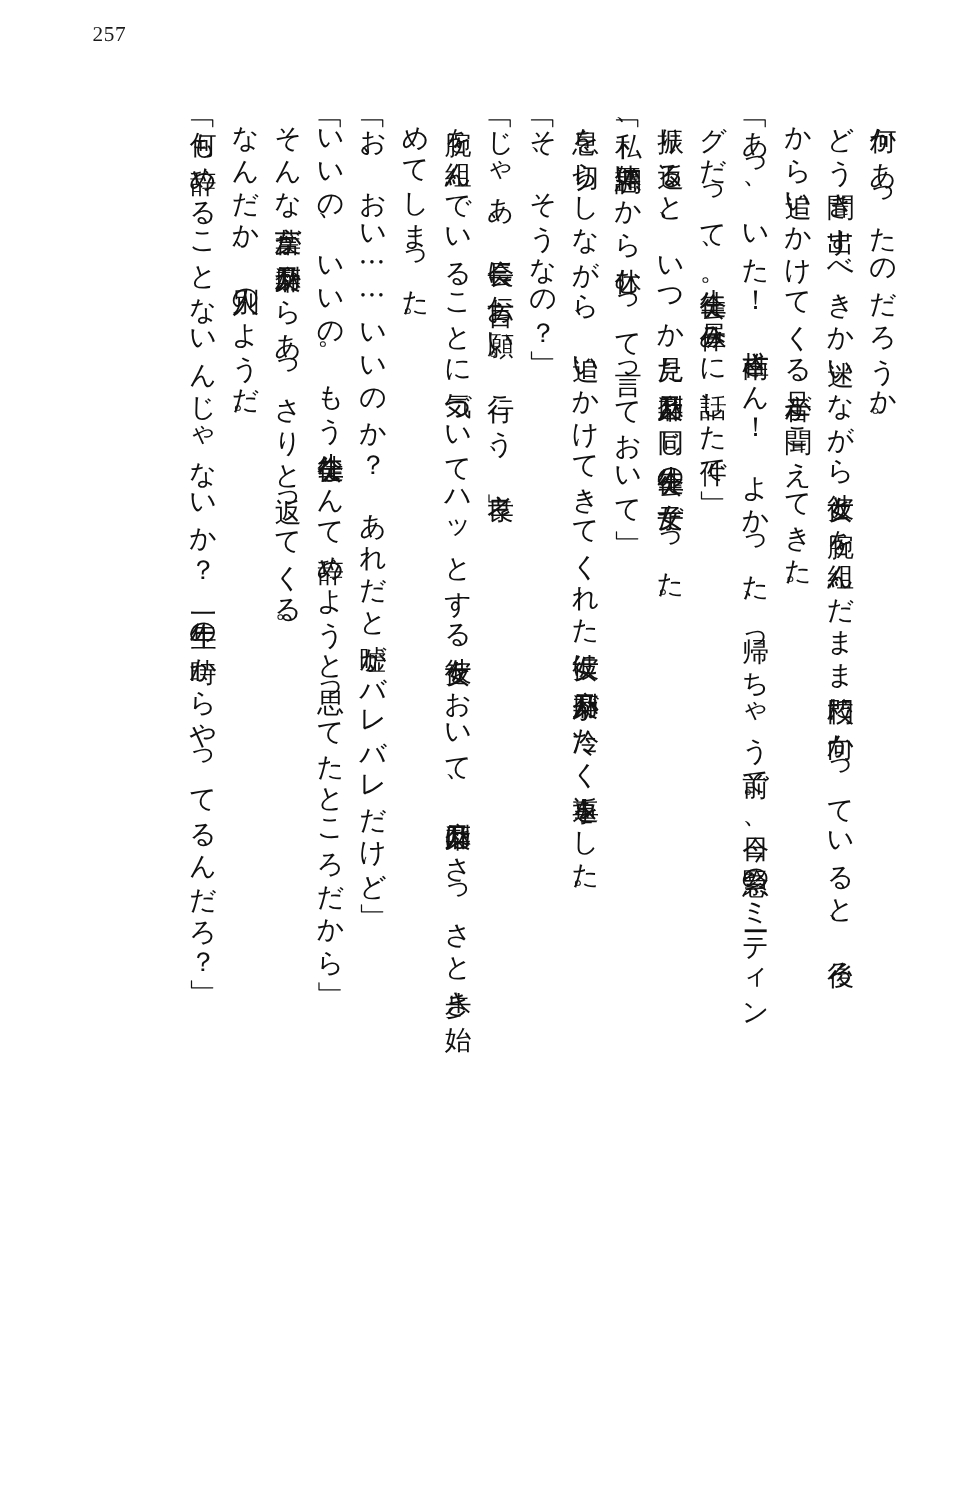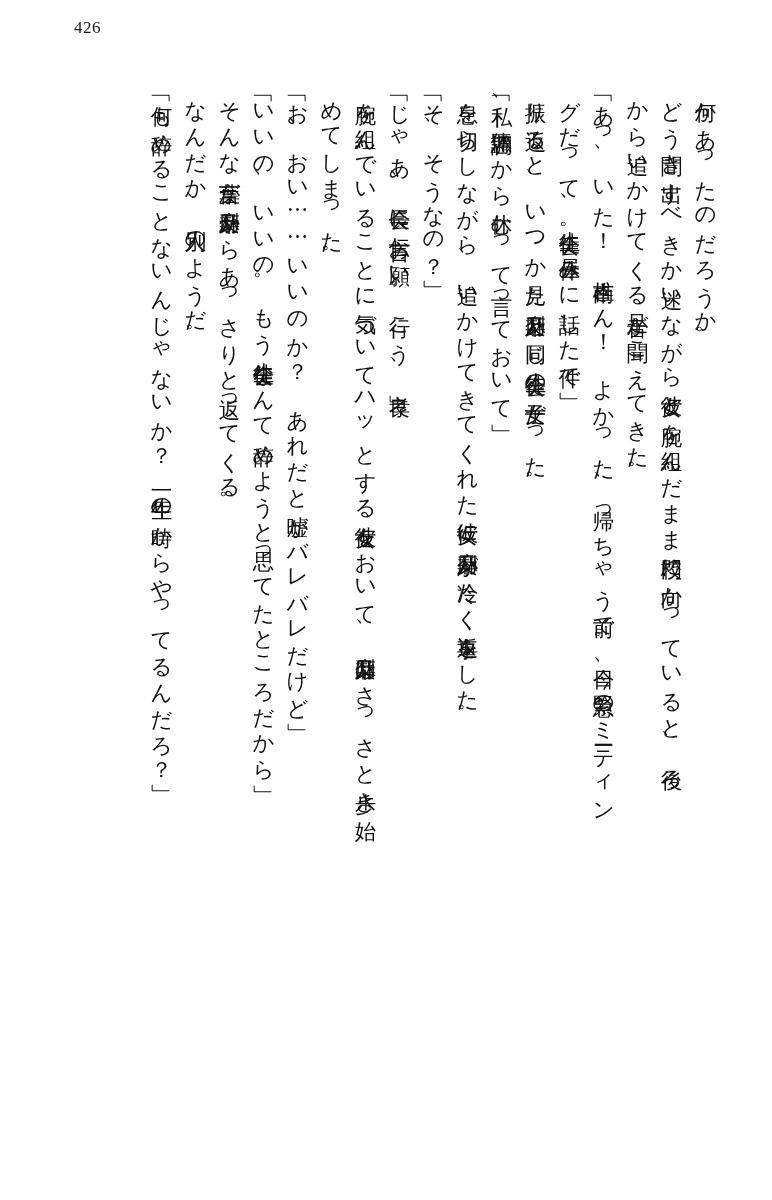--- a/index.html
+++ b/index.html
@@ -59,21 +59,21 @@
   
   .line.indent {
     padding-top: 2px;
   }
 </style>
 </head>
 <body>
 
 <div id="page">
 
-  <div id="page-number">426</div>
+  <div id="page-number">257</div>
 
   <div id="text-body">
     <div class="line">何かあったのだろうか。</div>
     <div class="line">どう聞き出すべきか迷いながら彼女と腕を組んだまま校門に向かっていると、後ろ</div>
     <div class="line">から追いかけてくる足音が聞こえてきた。</div>
     <div class="line indent">「あっ、いた！　椎南さん！　よかった、帰っちゃう前で。今日、緊急のミーティン</div>
     <div class="line">グだって、生徒会。昼休みに話した件で」</div>
     <div class="line">振り返ると、いつか見た麻梨乃と同じ生徒会の女子だった。</div>
     <div class="line indent">「私、体調悪いから休むって言っておいて」</div>
     <div class="line">息を切らしながら、追いかけてきてくれた彼女に麻梨乃が冷たく返事をした。</div>

